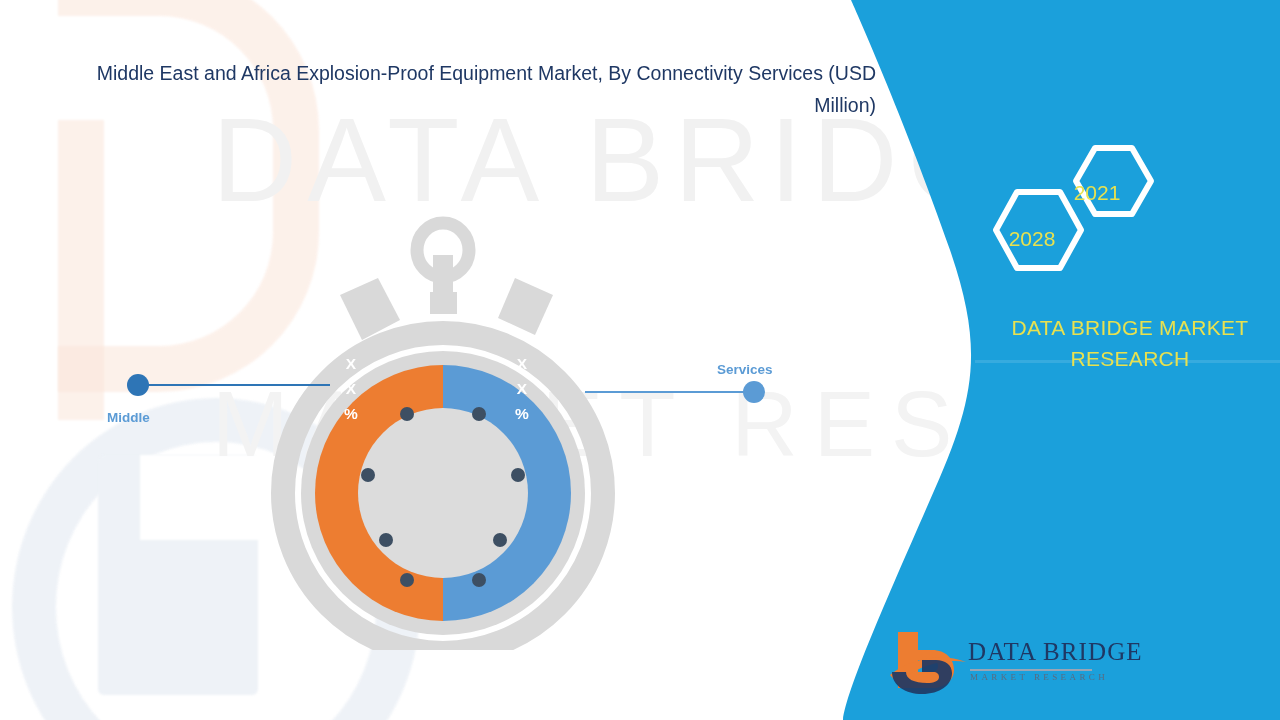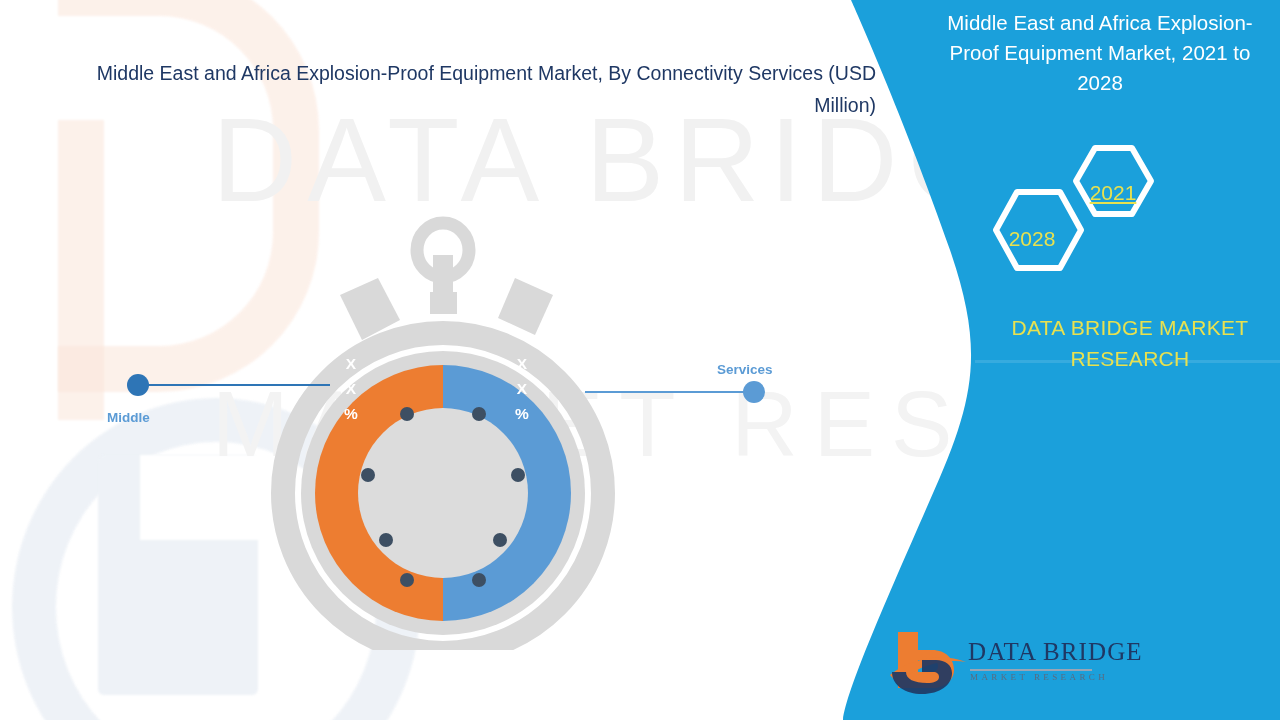--- a/index.html
+++ b/index.html
@@ -126,21 +126,21 @@
     position: absolute;
   }
   .hex-label {
     position: absolute;
     color: #e8e14f;
     font-size: 21px;
     font-weight: 400;
     text-align: center;
     width: 80px;
   }
-  .hex-2021-label { left: 88px; top: 41px; text-decoration: underline; }
+  .hex-2021-label { left: 72px; top: 41px; }
   .hex-2028-label { left: 7px; top: 87px; }
 
   .brand-text {
     position: absolute;
     left: 960px;
     top: 312px;
     width: 340px;
     text-align: center;
     color: #e8e14f;
     font-size: 21px;
@@ -309,21 +309,20 @@
 
   <div class="callout-label callout-wired">Middle</div>
   <div class="callout-label callout-wireless">Services</div>
 
   <svg class="blue-panel" viewBox="0 0 1280 720">
     <path d="M851,0 C851,0 905,120 950,250 C985,352 975,400 930,500 C890,592 846,690 843,720 L1280,720 L1280,0 Z" fill="#1ba0db"></path>
 
     <rect x="975" y="360" width="305" height="3" fill="#ffffff" opacity="0.12"></rect>
   </svg>
 
-  <div class="panel-title">Middle East and Africa Explosion-Proof Equipment Market, 2021 to 2028</div>
 
   <div class="hex-wrap">
     <svg class="hex" style="left:0;top:0;" width="210" height="140" viewBox="0 0 210 140">
       <path d="M110,8 L147,8 L166,41 L147,74 L110,74 L91,41 Z" fill="none" stroke="#ffffff" stroke-width="6" stroke-linejoin="round"></path>
       <path d="M32,52 L75,52 L96,90 L75,128 L32,128 L11,90 Z" fill="none" stroke="#ffffff" stroke-width="6" stroke-linejoin="round"></path>
     </svg>
     <div class="hex-label hex-2021-label">2021</div>
     <div class="hex-label hex-2028-label">2028</div>
   </div>
 

